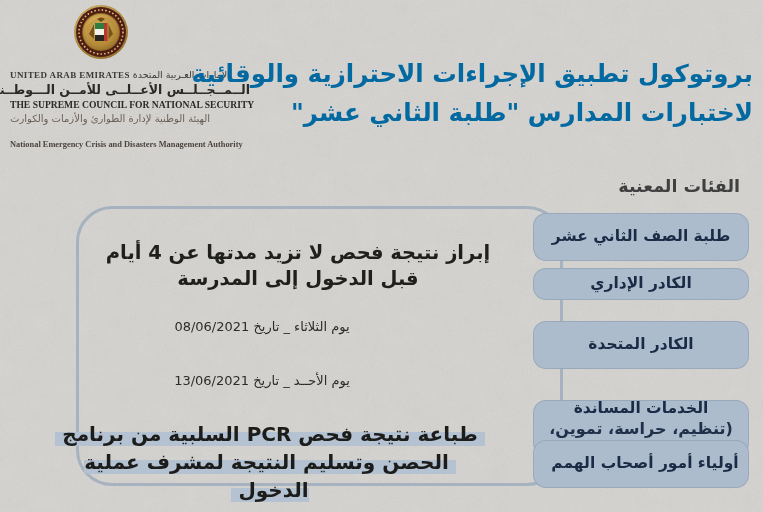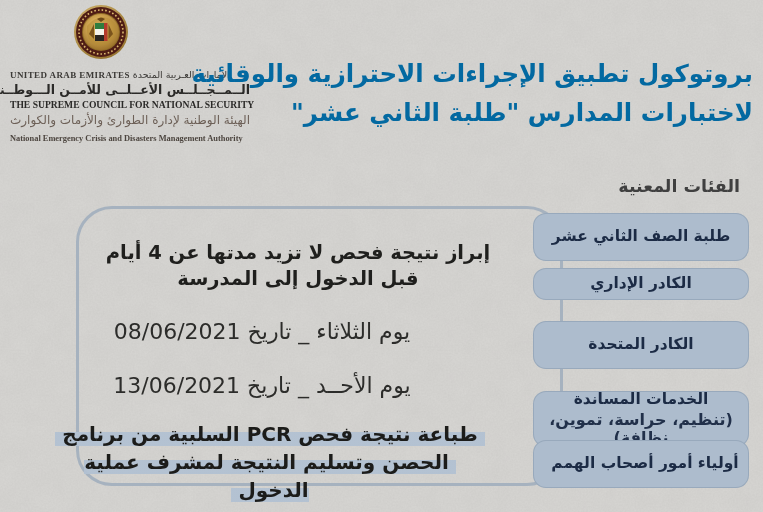--- a/index.html
+++ b/index.html
@@ -14,21 +14,21 @@
 
   
   .emblem{position:absolute;left:73px;top:4px;width:56px;height:56px;}
   .logo-text{position:absolute;left:10px;top:70px;width:240px;line-height:1;}
   .logo-line{white-space:nowrap;}
   .l1{font-size:9px;color:#3c3a37;margin-bottom:4px;}
   .l1 .en{font-family:"Liberation Serif", serif;font-weight:bold;letter-spacing:.4px;}
   .l1 .ar{font-size:9.5px;}
   .l2{font-size:12.5px;font-weight:bold;color:#2b2a28;margin-bottom:3px;direction:rtl;text-align:left;}
   .l3{font-family:"Liberation Serif", serif;font-size:9.6px;font-weight:bold;color:#2b2a28;margin-bottom:5px;}
-  .l4{font-size:12px;color:#6d6057;margin-bottom:9px;direction:rtl;text-align:right;}
+  .l4{font-size:10px;color:#6d6057;margin-bottom:17px;direction:rtl;text-align:left;}
   .l5{font-family:"Liberation Serif", serif;font-size:8.4px;font-weight:bold;color:#4c453f;}
 
   
   .main-title{
     position:absolute;right:10px;top:54px;
     direction:rtl;text-align:right;
     font-weight:bold;font-size:24.5px;line-height:39px;
     color:#0369a1;
   }
   .main-title div{white-space:nowrap;}
@@ -42,21 +42,21 @@
   }
   .panel-heading{
     position:absolute;left:92px;top:240px;width:412px;
     direction:rtl;text-align:center;
     font-weight:bold;font-size:19.5px;line-height:26px;color:#1f1f1d;
     z-index:2;
   }
   .panel-date{
     position:absolute;left:62px;width:400px;
     direction:rtl;text-align:center;
-    font-size:22px;color:#2c2c2a;
+    font-size:13px;color:#2c2c2a;
     z-index:2;white-space:nowrap;
   }
   .date1{top:319px;}
   .date2{top:373px;}
   .panel-highlight{
     position:absolute;left:50px;top:420px;width:440px;
     direction:rtl;text-align:center;
     font-weight:bold;font-size:20px;line-height:28px;color:#1c1c1a;
     z-index:2;
   }
@@ -84,21 +84,21 @@
     border-radius:13px;
     display:flex;flex-direction:column;align-items:center;justify-content:center;
     direction:rtl;text-align:center;
     color:#1c2b45;font-weight:bold;font-size:15.5px;line-height:1.15;
     z-index:3;
     margin-left:36px;
   }
   .cb1{top:213px;height:48px;}
   .cb2{top:268px;height:32px;}
   .cb3{top:321px;height:48px;}
-  .cb4{top:391px;height:56px;}
+  .cb4{top:400px;height:56px;}
   .cb5{top:440px;height:48px;padding-left:8px;}
   .cat-sub{font-size:16px;font-weight:600;margin-top:2px;color:#21304a;}
 </style>
 </head>
 <body>
 
 <div class="page">
 
   <svg class="texture" xmlns="http://www.w3.org/2000/svg">
     <filter id="blotch" x="0" y="0" width="100%" height="100%">

